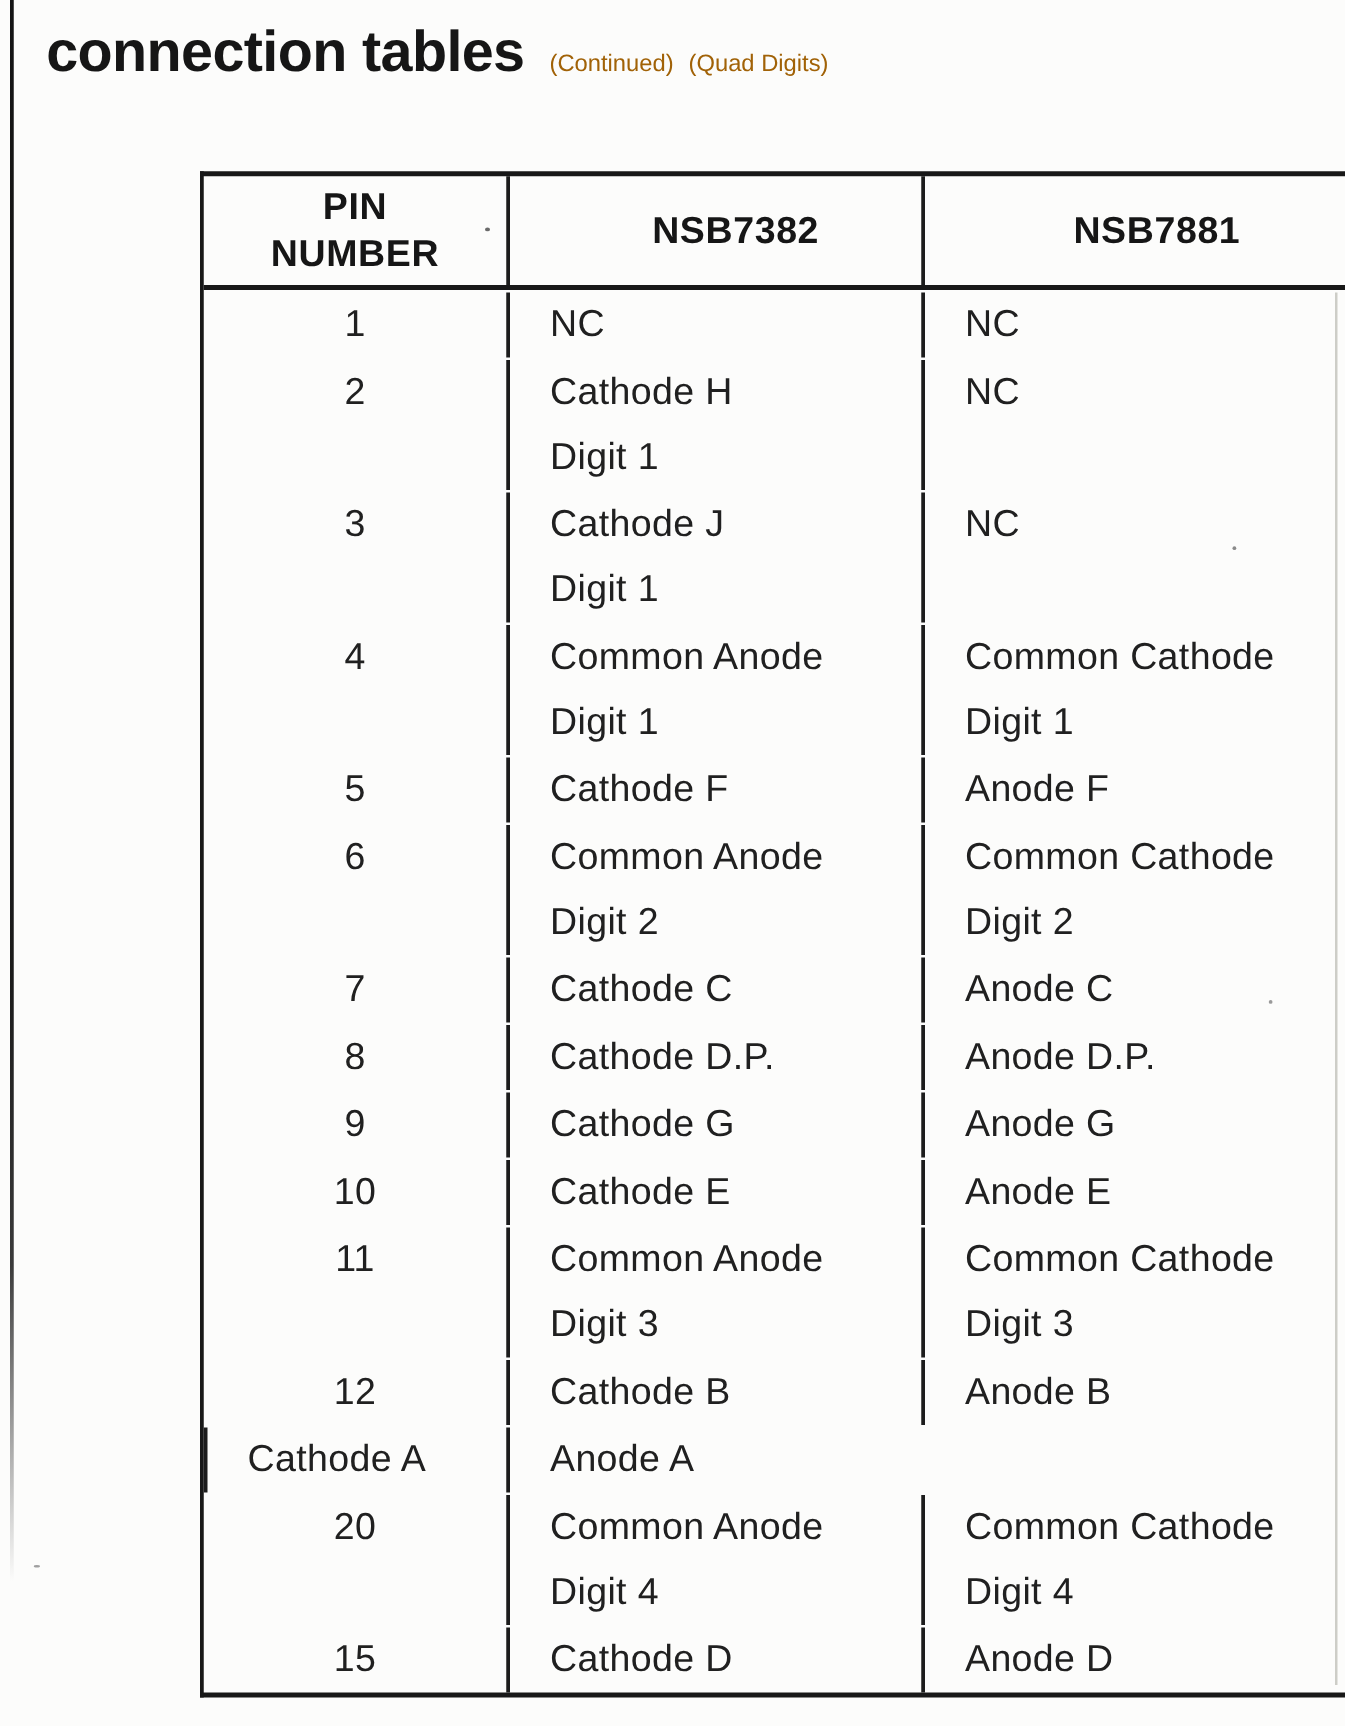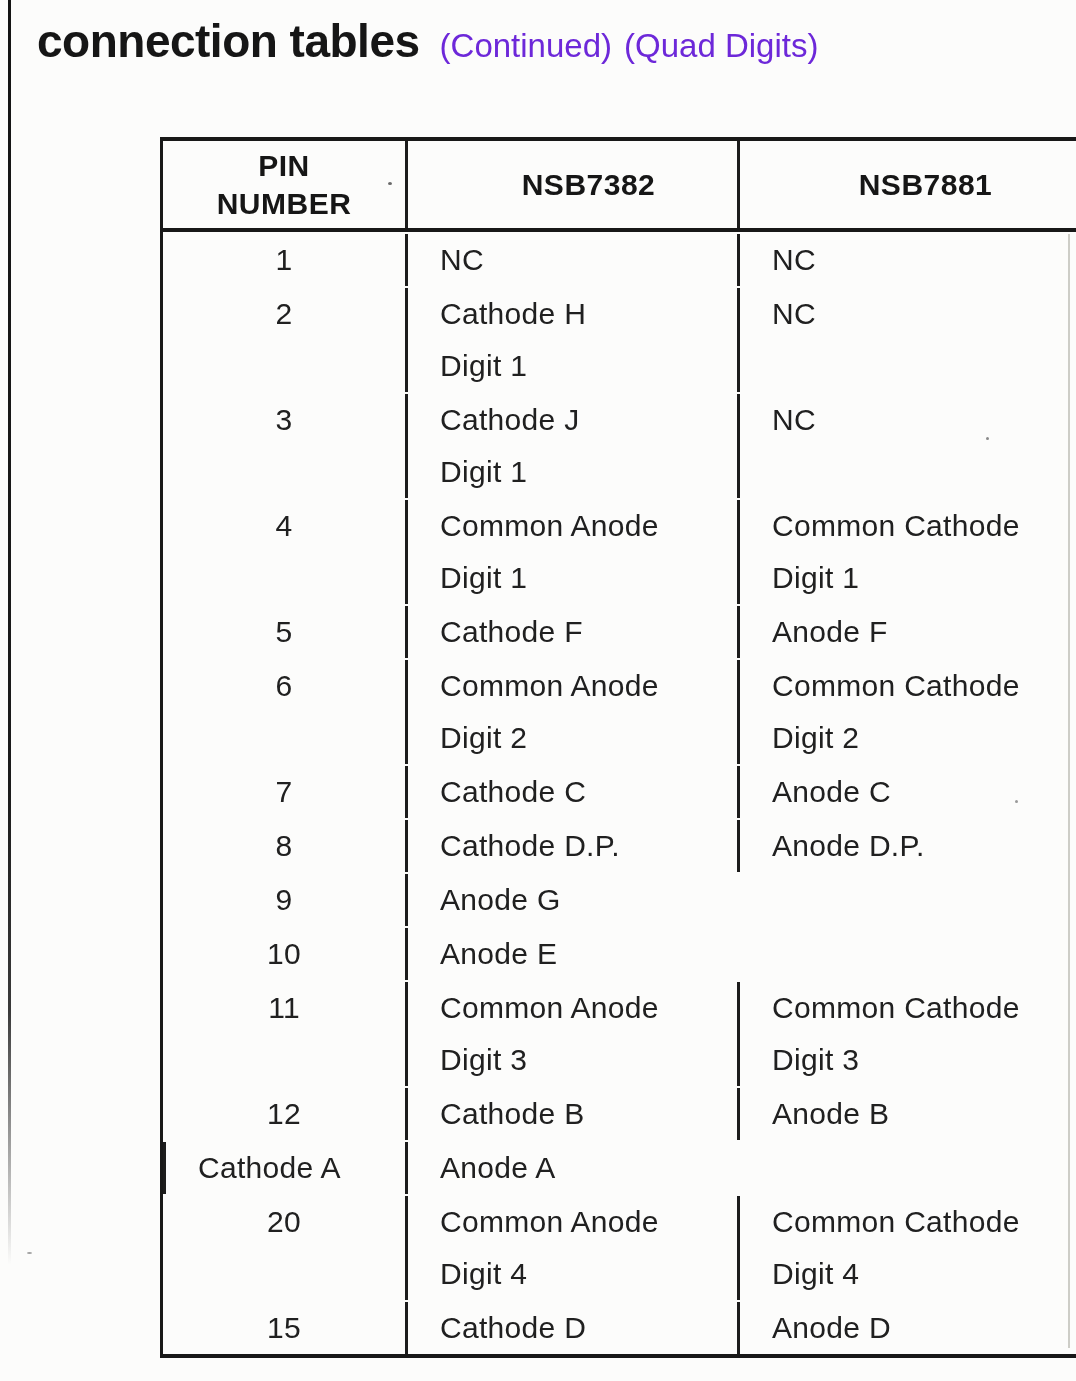--- a/index.html
+++ b/index.html
@@ -37,22 +37,22 @@
     align-items: baseline;
     white-space: nowrap;
   }
   .title-main {
     font-size: 46px;
     font-weight: bold;
     letter-spacing: -0.5px;
     color: #161616;
   }
   .title-sub {
-    font-size: 33px;
-    color: #6d28d9;
+    font-size: 19px;
+    color: #a16207;
     margin-left: 20px;
   }
   .title-sub + .title-sub { margin-left: 12px; }
 
   .conn-table {
     position: absolute;
     left: 160px; top: 137px;
     width: 916px;
     border-top: 4px solid #181818;
     border-left: 3px solid #181818;
@@ -224,29 +224,35 @@
           </div>
     <div class="t-cell sep c2-cell">
             <div class="cell-line">Anode D.P.</div>
           </div>
   </div>
 
   <div class="t-row">
     <div class="t-cell pin-cell">
       <div class="cell-line pin-val">9</div>
     </div>
+    <div class="t-cell sep c1-cell">
+            <div class="cell-line">Cathode G</div>
+          </div>
     <div class="t-cell sep c2-cell">
             <div class="cell-line">Anode G</div>
           </div>
   </div>
 
   <div class="t-row">
     <div class="t-cell pin-cell">
       <div class="cell-line pin-val">10</div>
     </div>
+    <div class="t-cell sep c1-cell">
+            <div class="cell-line">Cathode E</div>
+          </div>
     <div class="t-cell sep c2-cell">
             <div class="cell-line">Anode E</div>
           </div>
   </div>
 
   <div class="t-row">
     <div class="t-cell pin-cell">
       <div class="cell-line pin-val">11</div>
     </div>
     <div class="t-cell sep c1-cell">

